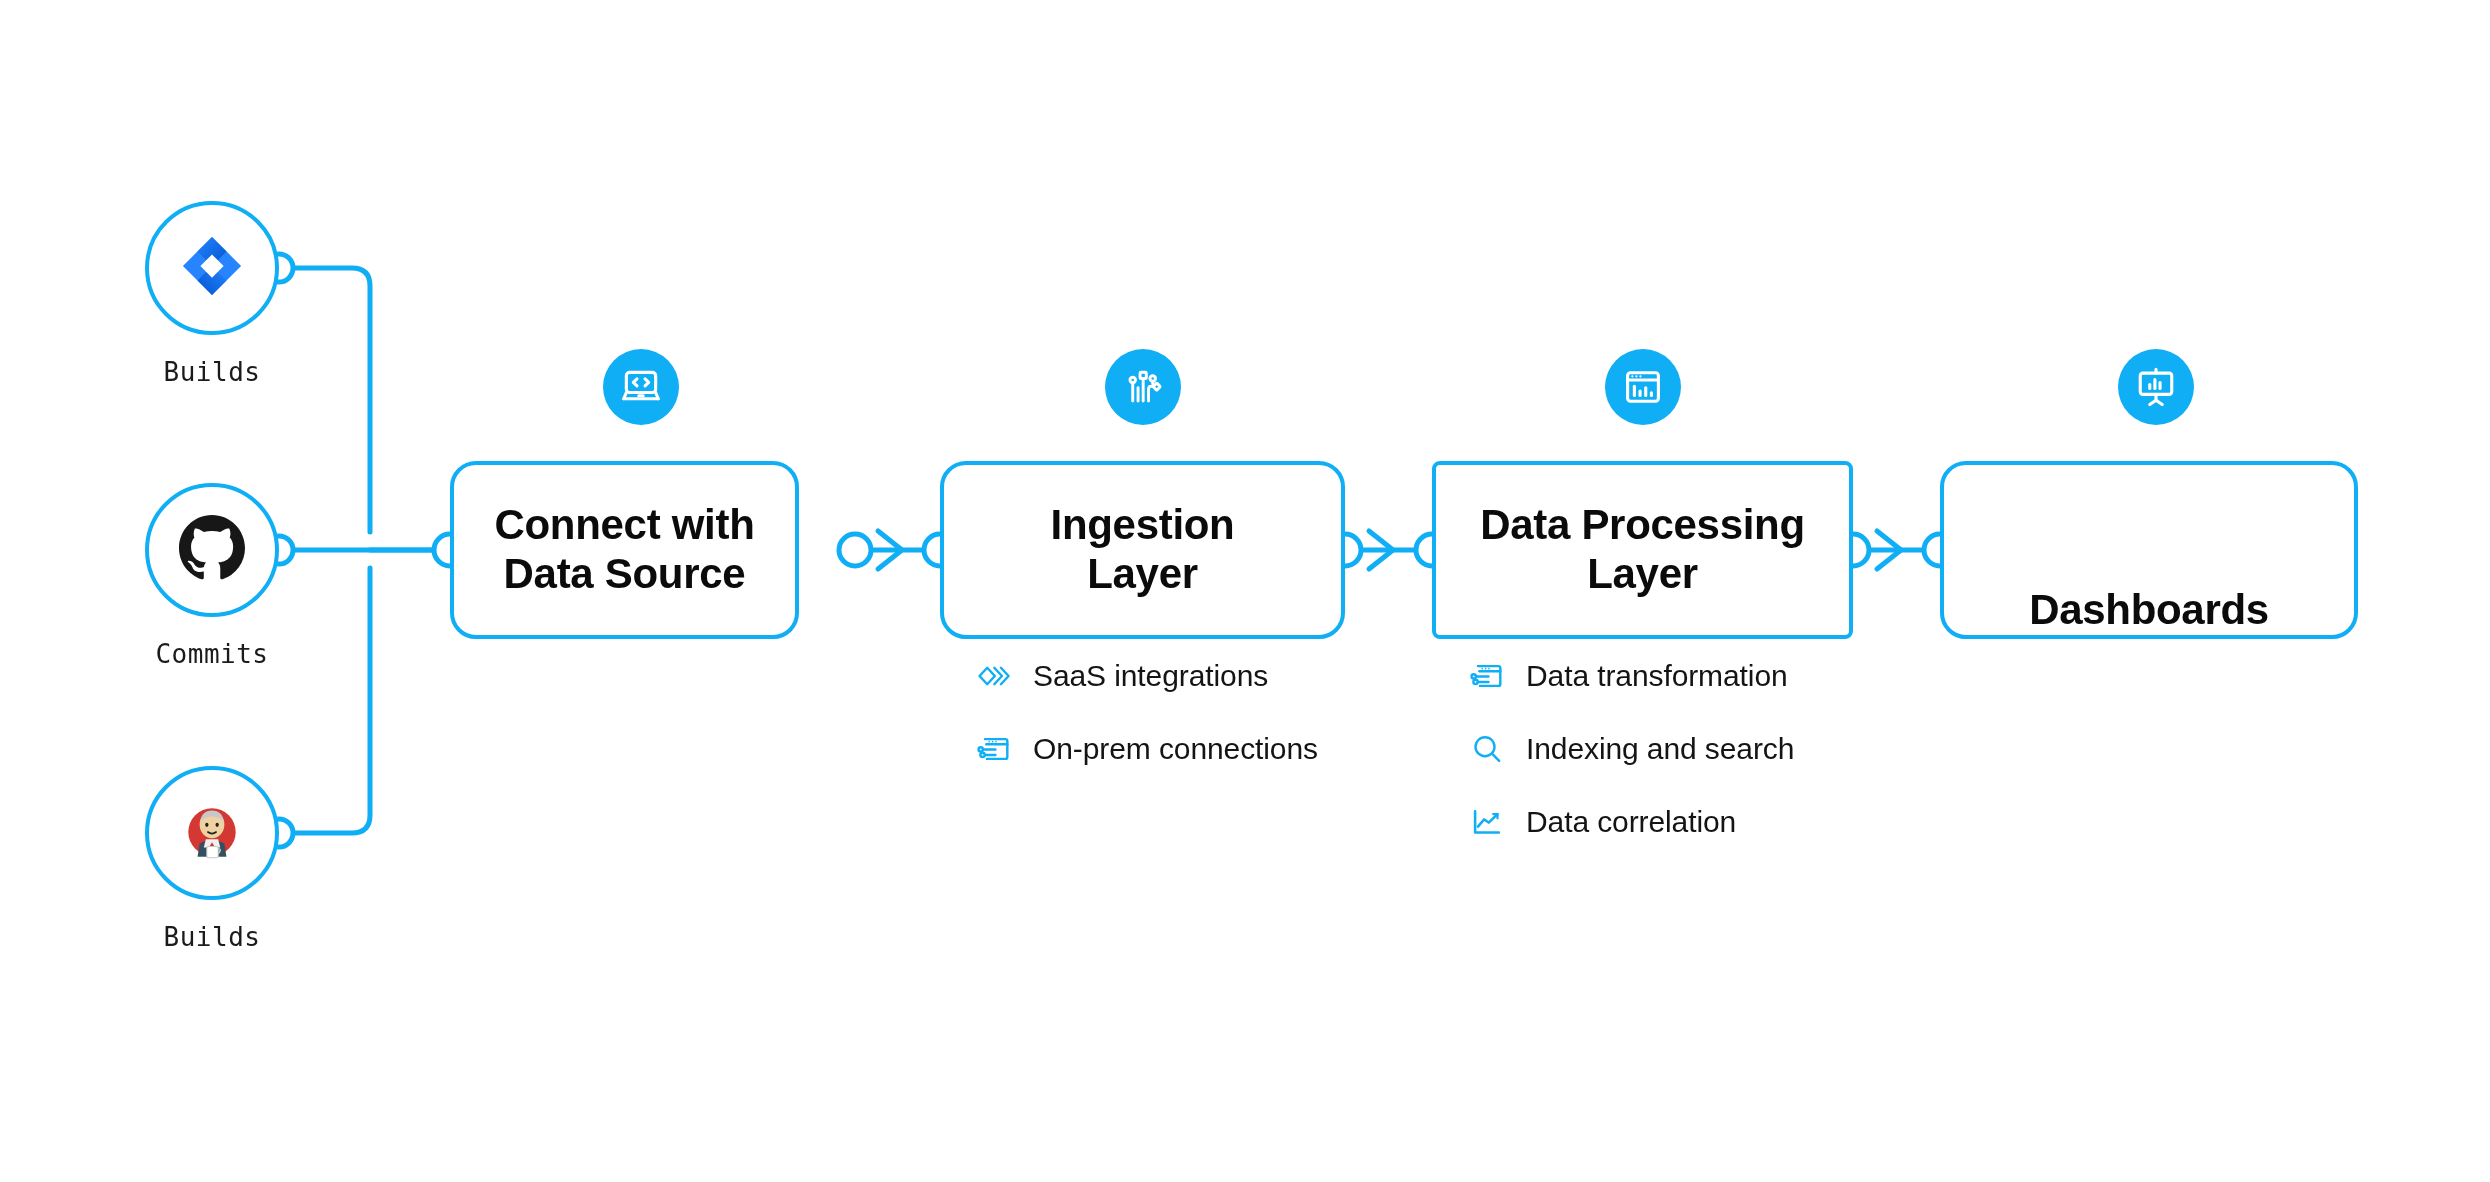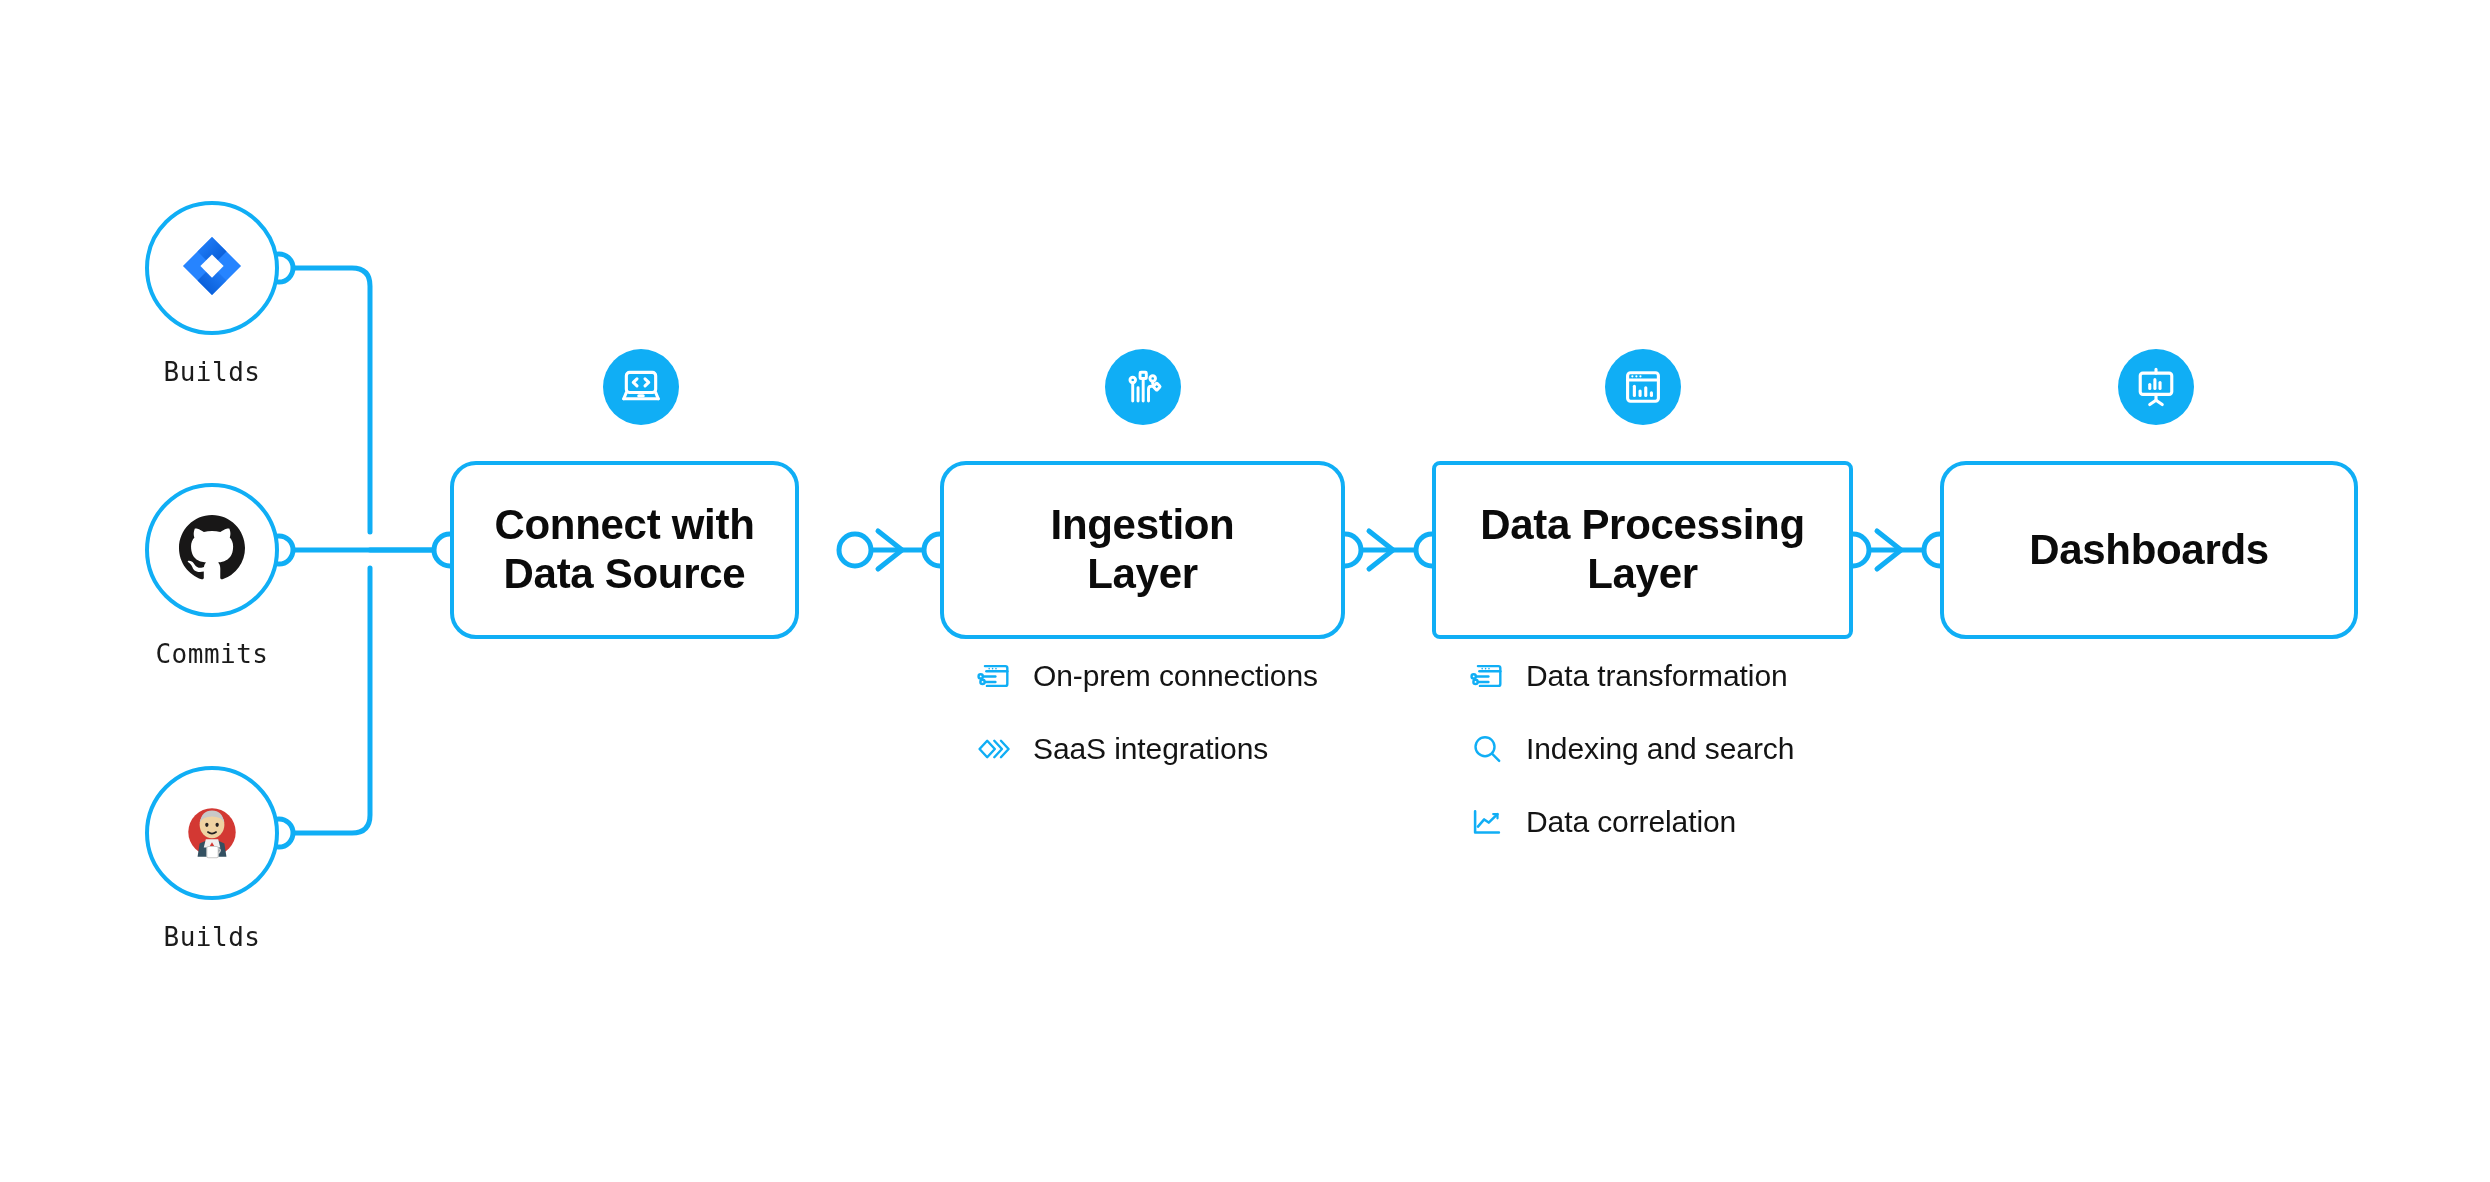--- a/index.html
+++ b/index.html
@@ -264,42 +264,42 @@
     <div class="stage-title">
       <span>Ingestion</span><br>
       <span>Layer</span>
     </div>
   </div>
 
   <div class="feature-list" style="left:975px; top:653px;">
     <div class="feature-item">
       <span class="feature-icon">
         <svg width="34" height="34" viewBox="0 0 24 24" fill="none" stroke="#10AEF5" stroke-width="1.7" stroke-linecap="round" stroke-linejoin="round">
+          <path d="M7.2 6.2 L12.6 12 L7.2 17.8 L1.8 12 Z"></path>
+          <path d="M12.2 6.2 L17.6 12 L12.2 17.8"></path>
+          <path d="M16.9 6.2 L22.3 12 L16.9 17.8"></path>
+        </svg>
+      </span>
+      <span class="feature-label">SaaS integrations</span>
+    </div>
+    <div class="feature-item">
+      <span class="feature-icon">
+        <svg width="34" height="34" viewBox="0 0 24 24" fill="none" stroke="#10AEF5" stroke-width="1.7" stroke-linecap="round" stroke-linejoin="round">
           <path d="M5.6 5 H 20 Q 21.4 5 21.4 6.4 V 17.6 Q 21.4 19 20 19 H 7"></path>
           <path d="M6.6 8.6 H 21.4"></path>
           <circle cx="8.6" cy="6.8" r="0.55" fill="#10AEF5" stroke="none"></circle>
           <circle cx="11" cy="6.8" r="0.55" fill="#10AEF5" stroke="none"></circle>
           <circle cx="13.4" cy="6.8" r="0.55" fill="#10AEF5" stroke="none"></circle>
           <path d="M4.6 12.3 H 13"></path>
           <circle cx="2.6" cy="12.3" r="1.5"></circle>
           <path d="M5.9 16.2 H 13"></path>
           <circle cx="3.9" cy="16.2" r="1.5"></circle>
         </svg>
       </span>
       <span class="feature-label">On-prem connections</span>
-    </div>
-    <div class="feature-item">
-      <span class="feature-icon">
-        <svg width="34" height="34" viewBox="0 0 24 24" fill="none" stroke="#10AEF5" stroke-width="1.7" stroke-linecap="round" stroke-linejoin="round">
-          <path d="M7.2 6.2 L12.6 12 L7.2 17.8 L1.8 12 Z"></path>
-          <path d="M12.2 6.2 L17.6 12 L12.2 17.8"></path>
-          <path d="M16.9 6.2 L22.3 12 L16.9 17.8"></path>
-        </svg>
-      </span>
-      <span class="feature-label">SaaS integrations</span>
     </div>
   </div>
 
   <div class="badge" style="left:1605px; top:349px;">
     <span>
       <svg width="44" height="44" viewBox="0 0 24 24" fill="none" stroke="#ffffff" stroke-width="1.7" stroke-linecap="round" stroke-linejoin="round">
         <rect x="3.6" y="4.2" width="16.8" height="15.6" rx="1.6"></rect>
         <path d="M3.6 8.2 H 20.4"></path>
         <circle cx="6.2" cy="6.2" r="0.6" fill="#ffffff" stroke="none"></circle>
         <circle cx="8.4" cy="6.2" r="0.6" fill="#ffffff" stroke="none"></circle>
@@ -362,19 +362,19 @@
         <rect x="3.4" y="4.4" width="17.2" height="11.6" rx="1.4"></rect>
         <path d="M12 2.4 V 4.4"></path>
         <path d="M12 16 V 19.2"></path>
         <path d="M8.6 21.6 L 12 19.2 L 15.4 21.6"></path>
         <path d="M8.6 12.8 V 10.6"></path>
         <path d="M11.4 12.8 V 8"></path>
         <path d="M14.2 12.8 V 9.6"></path>
       </svg>
     </span>
   </div>
-  <div class="stage-box" style="left:1940px; top:461px; width:418px; height:178px;">
+  <div class="stage-box" style="left:1940px; top:461px; width:418px; height:178px;align-items:flex-end;">
     <div class="stage-title">
       <span>Dashboards</span>
     </div>
   </div>
 
 </div>
 
 </body></html>

